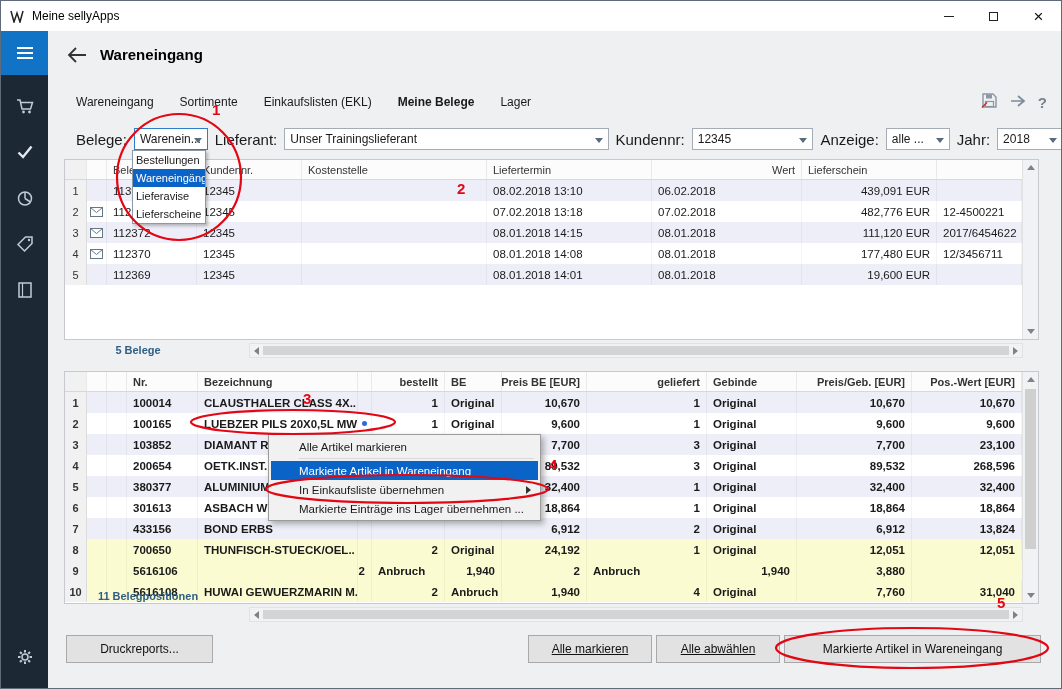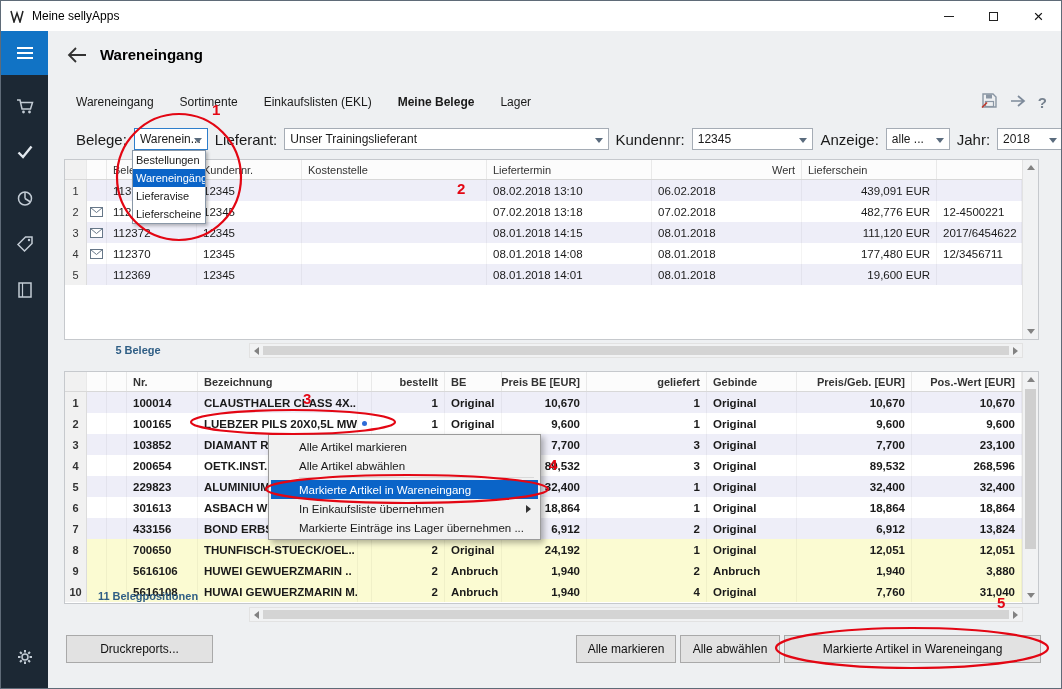--- a/index.html
+++ b/index.html
@@ -76,21 +76,21 @@
   .status-upper { left: 20px; top: 313px; width: 140px; }
   .status-lower { left: 15px; top: 559px; width: 170px; }
   .hscroll.upper { left: 201px; top: 312px; width: 774px; }
   .hscroll.lower { left: 201px; top: 576px; width: 774px; }
 
   
   .bottombar { position: absolute; left: 0; top: 598px; width: 100%; height: 61px; display: flex; align-items: flex-start; padding: 6px 22px 0 18px; }
   .bottombar .spacer { flex: 1; }
   button { height: 28px; background: #e2e2e2; border: 1px solid #a9a9a9; font-size: 12px; font-family: inherit; color: #111; }
   .btn-druck { width: 147px; }
-  .btn-mark, .btn-abw { width: 100px; margin-left: 4px; }
+  .btn-mark, .btn-abw { width: 124px; margin-left: 4px; text-decoration: underline; }
   .btn-markierte { width: 257px; margin-left: 4px; }
 
   
   .ddlist { position: absolute; left: 131px; top: 149px; width: 74px; background: #fff; border: 1px solid #8a98a8; box-shadow: 2px 2px 3px rgba(0,0,0,0.25); z-index: 40; }
   .dd-item { height: 18px; line-height: 18px; font-size: 11px; padding: 0 3px; white-space: nowrap; overflow: hidden; }
   .dd-item.sel { background: #0a64c8; color: #fff; }
 
   .ctxmenu { position: absolute; left: 267px; top: 433px; width: 273px; background: #f1f1f1; border: 1px solid #9b9b9b; box-shadow: 3px 3px 6px rgba(0,0,0,0.3); padding: 2px; z-index: 50; }
   .menu-item { height: 19px; display: flex; align-items: center; padding: 0 10px 0 28px; font-size: 11.5px; white-space: nowrap; overflow: hidden; position: relative; }
   .menu-item.hl { background: #0a64c8; color: #fff; }
@@ -418,21 +418,21 @@
             <div class="gc right">89,532</div>
             <div class="gc right">3</div>
             <div class="gc">Original</div>
             <div class="gc right">89,532</div>
             <div class="gc right">268,596</div>
           </div>
           <div class="grow lgrid alt">
             <div class="gc c-num">5</div>
             <div class="gc c-icon"></div>
             <div class="gc c-icon"></div>
-            <div class="gc">229823</div>
+            <div class="gc">380377</div>
             <div class="gc">ALUMINIUM</div>
             <div class="gc c-dot"></div>
             <div class="gc right"></div>
             <div class="gc"></div>
             <div class="gc right">32,400</div>
             <div class="gc right">1</div>
             <div class="gc">Original</div>
             <div class="gc right">32,400</div>
             <div class="gc right">32,400</div>
           </div>
@@ -479,21 +479,20 @@
             <div class="gc right">1</div>
             <div class="gc">Original</div>
             <div class="gc right">12,051</div>
             <div class="gc right">12,051</div>
           </div>
           <div class="grow lgrid yellow">
             <div class="gc c-num">9</div>
             <div class="gc c-icon"></div>
             <div class="gc c-icon"></div>
             <div class="gc">5616106</div>
-            <div class="gc">HUWEI GEWUERZMARIN ..</div>
             <div class="gc c-dot"></div>
             <div class="gc right">2</div>
             <div class="gc">Anbruch</div>
             <div class="gc right">1,940</div>
             <div class="gc right">2</div>
             <div class="gc">Anbruch</div>
             <div class="gc right">1,940</div>
             <div class="gc right">3,880</div>
           </div>
           <div class="grow lgrid yellow">
@@ -536,23 +535,20 @@
 
   <div class="ddlist">
       <div class="dd-item">Bestellungen</div>
       <div class="dd-item sel">Wareneingäng</div>
       <div class="dd-item">Lieferavise</div>
       <div class="dd-item">Lieferscheine</div>
     </div>
   <div class="ctxmenu">
       <div class="menu-item">
         <span>Alle Artikel markieren</span>
-      </div>
-      <div class="menu-item">
-        <span>Alle Artikel abwählen</span>
       </div>
       <div class="menu-sep"></div>
       <div class="menu-item hl">
         <span>Markierte Artikel in Wareneingang</span>
       </div>
       <div class="menu-item">
         <span>In Einkaufsliste übernehmen</span>
         <span class="subarrow"></span>
       </div>
       <div class="menu-item">

